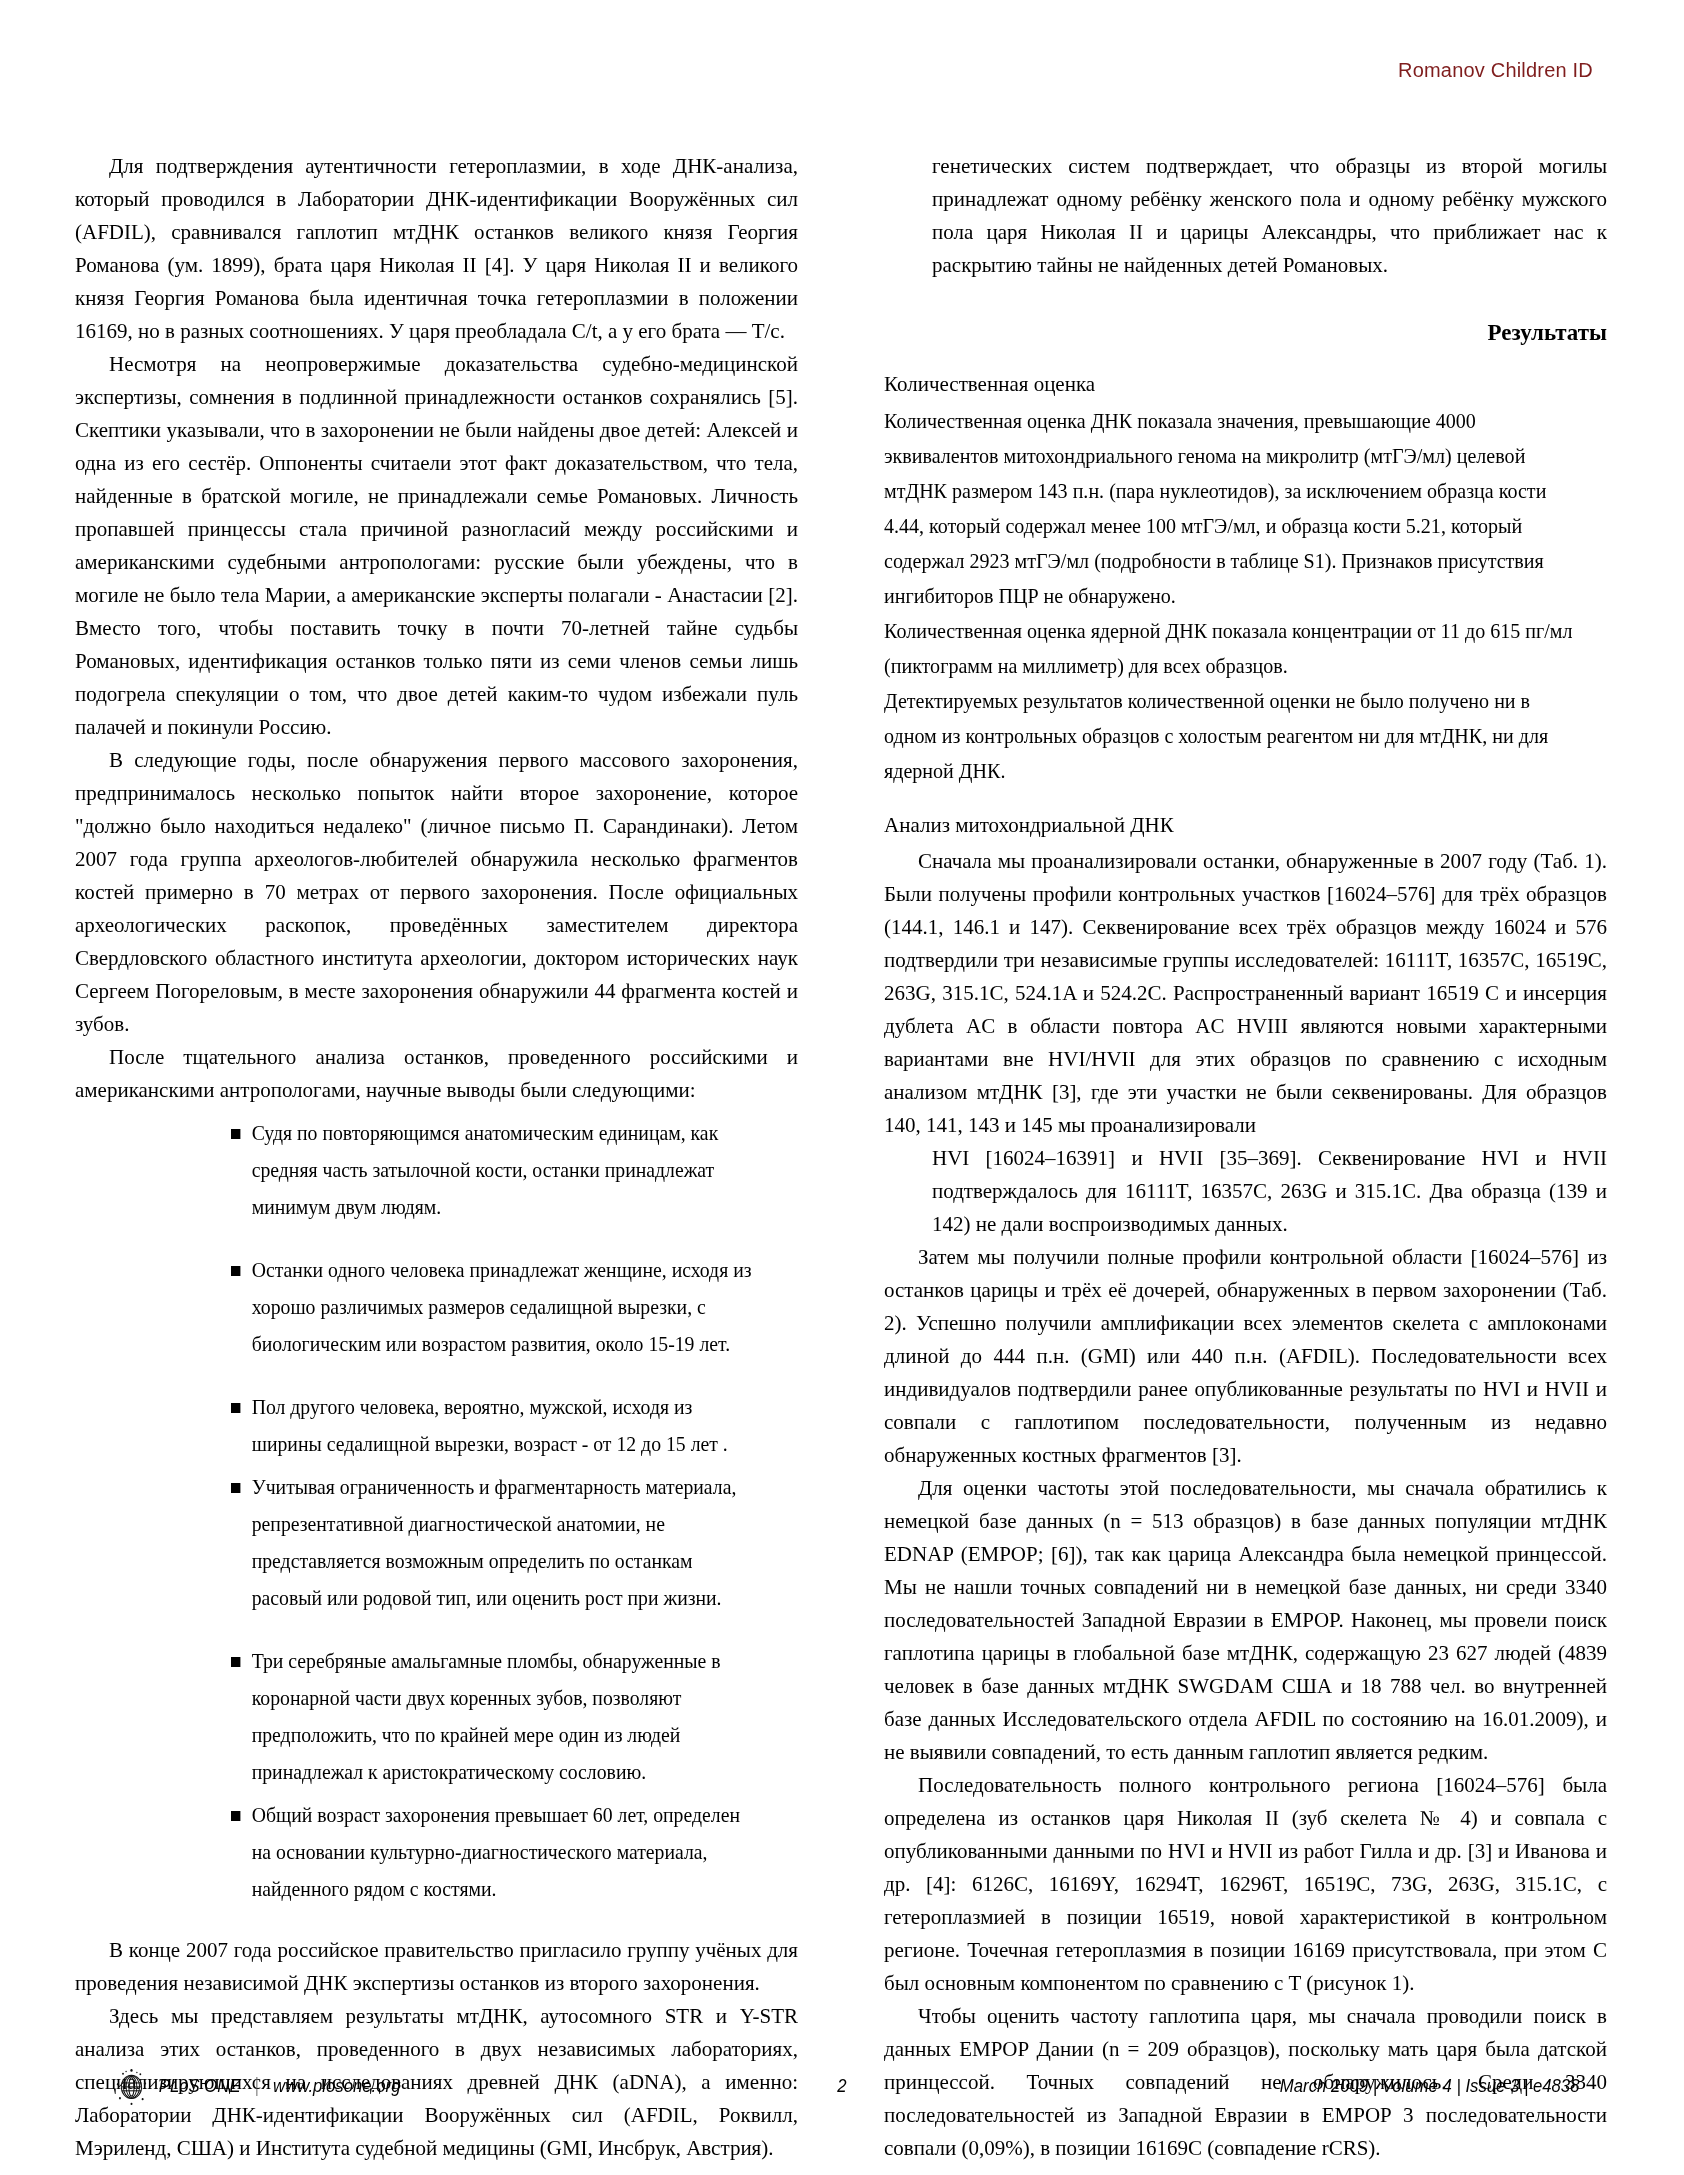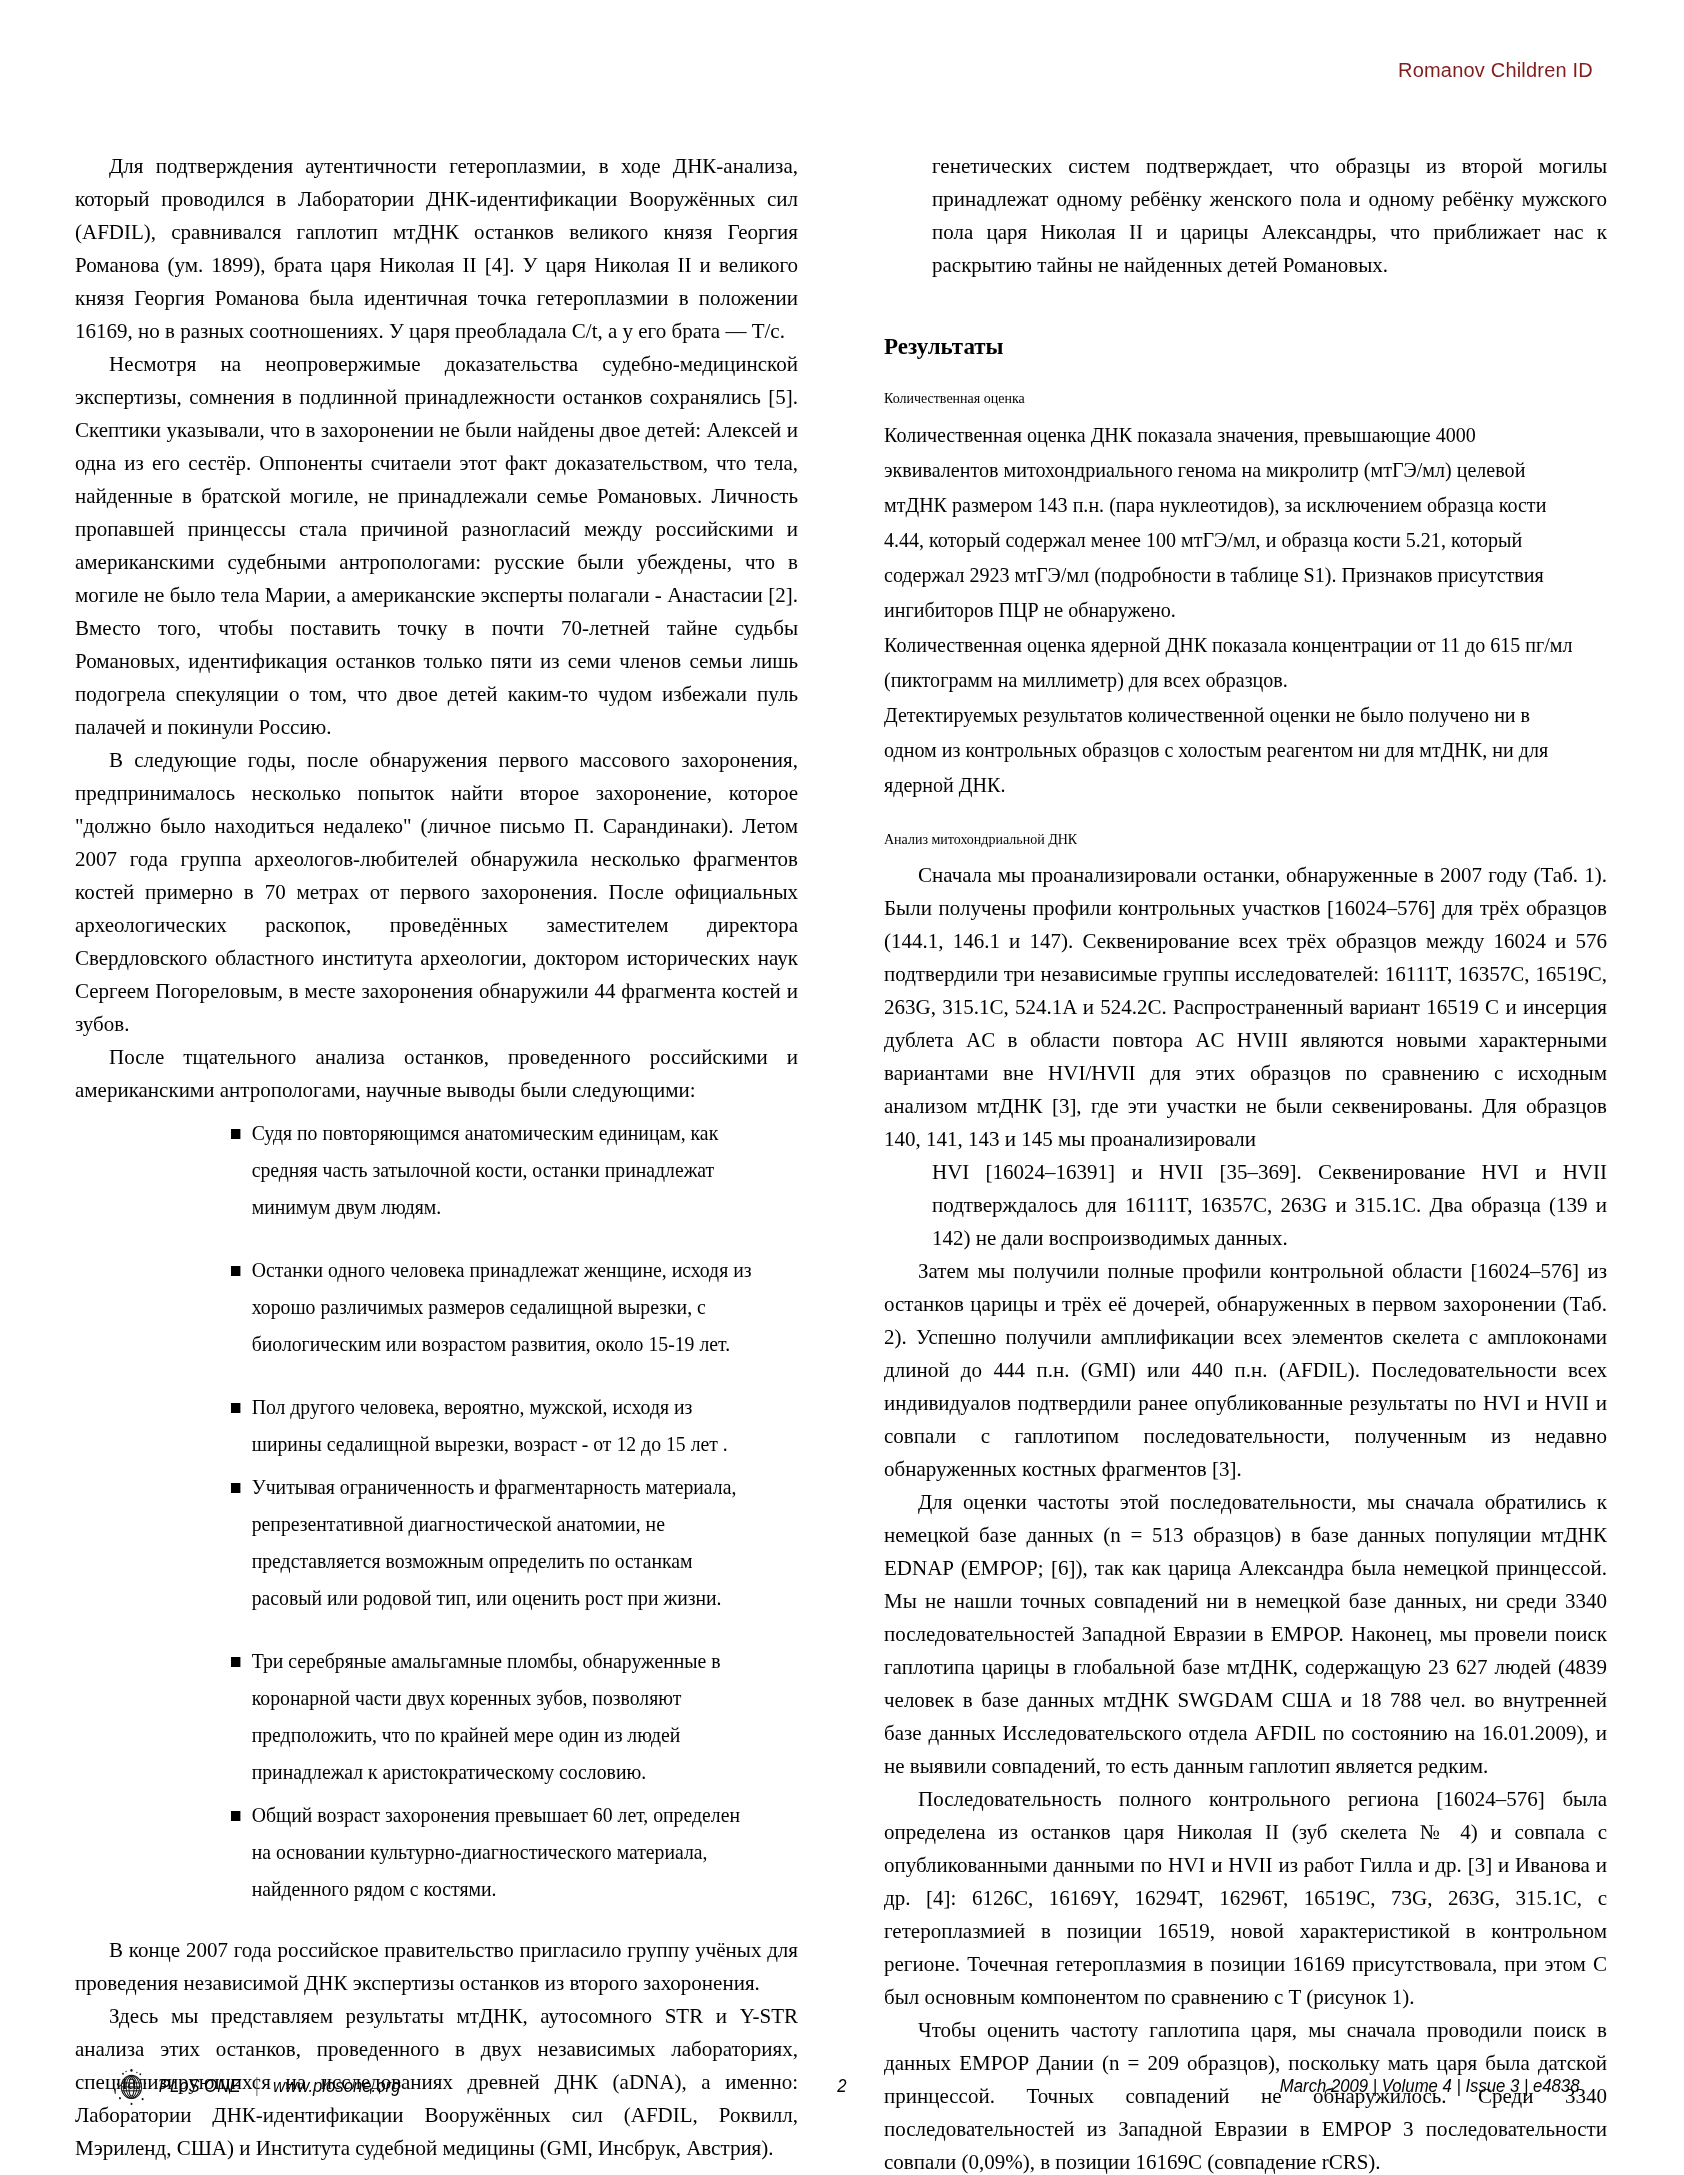--- a/index.html
+++ b/index.html
@@ -51,29 +51,29 @@
     font-size: 21px;
     line-height: 33px;
     text-align: justify;
     text-justify: inter-word;
     hyphens: none;
   }
   p.indent { text-indent: 34px; }
   p.noindent { text-indent: 0; margin-left: 48px; }
 
   h2.section {
-    margin: 50px 0 16px 0;
+    margin: 36px 0 16px 0;
     font-size: 23px;
     font-weight: bold;
     line-height: 30px;
-    text-align: left;
+    text-align: right;
   }
   h3.subsection {
     margin: 20px 0 3px 0;
-    font-size: 14px;
+    font-size: 21px;
     font-weight: normal;
     line-height: 33px;
     text-align: left;
   }
 
   
   .bullets {
     margin: 8px 0 0 0;
     padding: 0;
     list-style: none;

